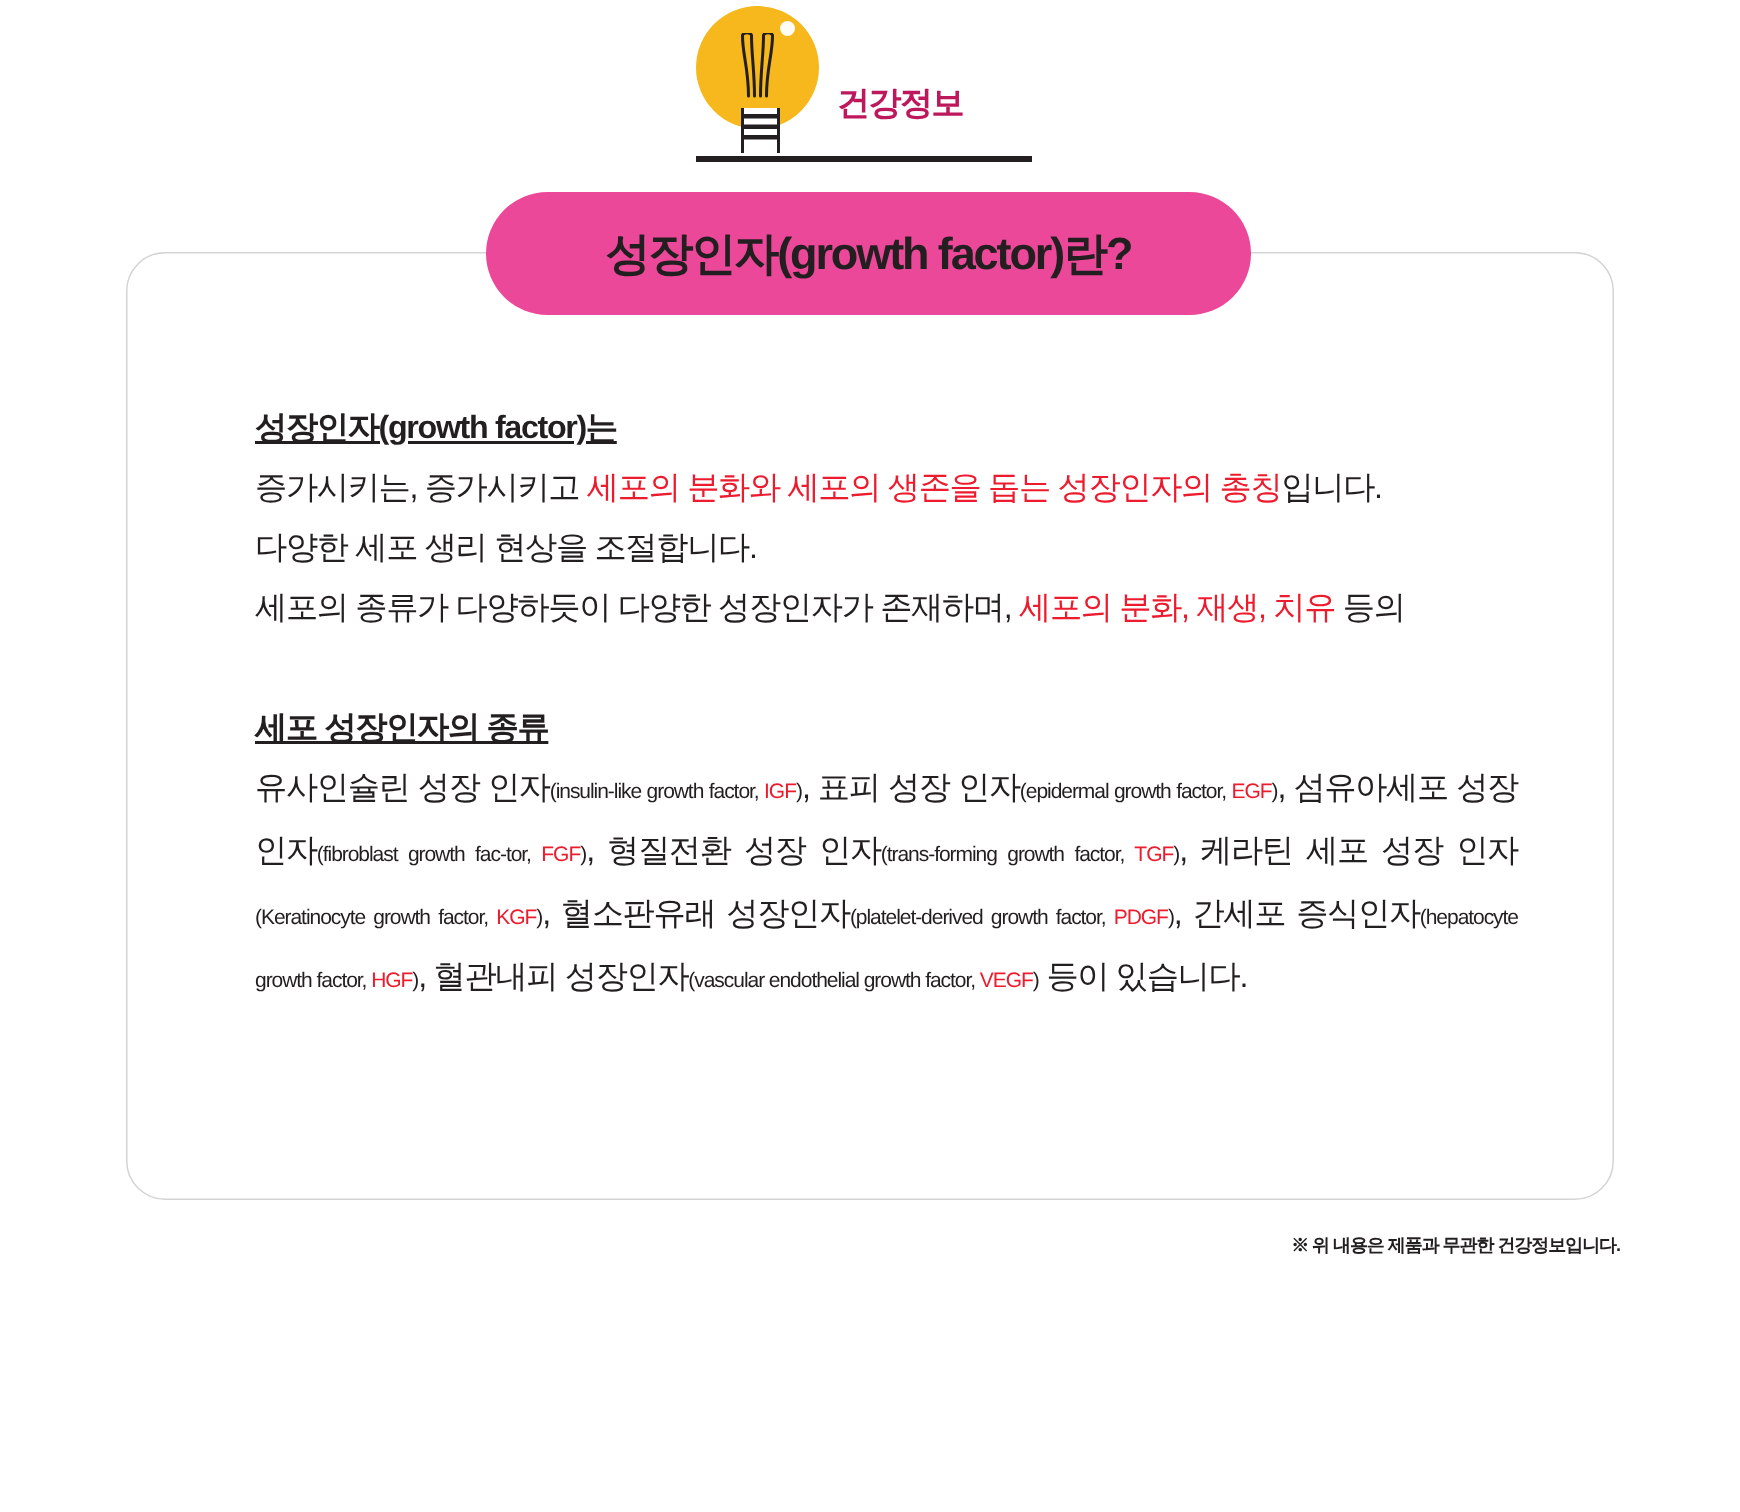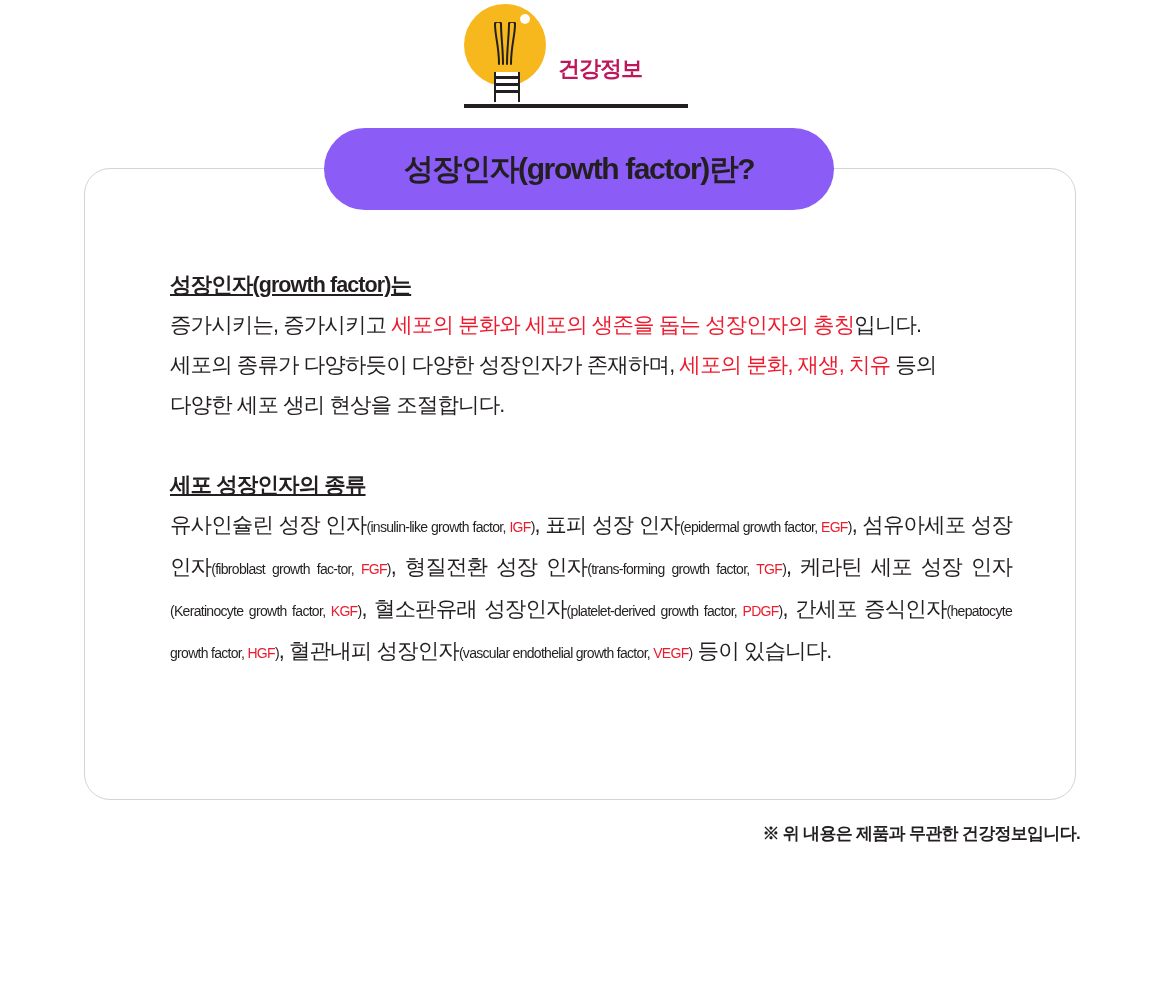--- a/index.html
+++ b/index.html
@@ -110,21 +110,21 @@
     border-radius: 26px;
     background: #ffffff;
     box-sizing: border-box;
   }
   .card-title {
     position: absolute;
     left: 324px;
     top: 128px;
     width: 510px;
     height: 82px;
-    background: #8b5cf6;
+    background: #ec4899;
     border-radius: 41px;
     display: flex;
     align-items: center;
     justify-content: center;
     font-size: 30px;
     font-weight: bold;
     letter-spacing: -1.4px;
     color: #231f20;
     box-sizing: border-box;
   }
@@ -163,21 +163,21 @@
     text-align: justify;
     text-justify: inter-character;
     width: 842px;
   }
 
   
   .footnote {
     position: absolute;
     right: 80px;
     top: 822px;
-    font-size: 17px;
+    font-size: 12px;
     font-weight: bold;
     letter-spacing: -0.7px;
     color: #231f20;
     white-space: nowrap;
   }
 </style>
 </head>
 <body>
 
 <div class="header">
@@ -204,22 +204,22 @@
 </div>
 
 <div class="card"></div>
 
 <div class="card-title">성장인자(growth factor)란?</div>
 
 <div class="card-body">
 
   <span class="sec-head">성장인자(growth factor)는</span>
   <span class="para"><span>증가시키는, 증가시키고 </span><span class="red">세포의 분화와 세포의 생존을 돕는 성장인자의 총칭</span><span>입니다.</span></span>
+  <span class="para">다양한 세포 생리 현상을 조절합니다.</span>
   <span class="para"><span>세포의 종류가 다양하듯이 다양한 성장인자가 존재하며, </span><span class="red">세포의 분화, 재생, 치유</span><span> 등의</span></span>
-  <span class="para">다양한 세포 생리 현상을 조절합니다.</span>
 
   <div class="block-gap"></div>
 
   <span class="sec-head">세포 성장인자의 종류</span>
   <div class="species"><span><span>유사인슐린 성장 인자</span><span class="en">(insulin-like growth factor, </span><span class="en red">IGF</span><span class="en">)</span><span>, </span></span><span><span>표피 성장 인자</span><span class="en">(epidermal growth factor, </span><span class="en red">EGF</span><span class="en">)</span><span>, </span></span><span><span>섬유아세포 성장 인자</span><span class="en">(fibroblast growth fac-tor, </span><span class="en red">FGF</span><span class="en">)</span><span>, </span></span><span><span>형질전환 성장 인자</span><span class="en">(trans-forming growth factor, </span><span class="en red">TGF</span><span class="en">)</span><span>, </span></span><span><span>케라틴 세포 성장 인자 </span><span class="en">(Keratinocyte growth factor, </span><span class="en red">KGF</span><span class="en">)</span><span>, </span></span><span><span>혈소판유래 성장인자</span><span class="en">(platelet-derived growth factor, </span><span class="en red">PDGF</span><span class="en">)</span><span>, </span></span><span><span>간세포 증식인자</span><span class="en">(hepatocyte growth factor, </span><span class="en red">HGF</span><span class="en">)</span><span>, </span></span><span><span>혈관내피 성장인자</span><span class="en">(vascular endothelial growth factor, </span><span class="en red">VEGF</span><span class="en">)</span><span> 등이 있습니다.</span></span></div>
 </div>
 
 <div class="footnote">※  위 내용은 제품과 무관한 건강정보입니다.</div>
 
 </body></html>

